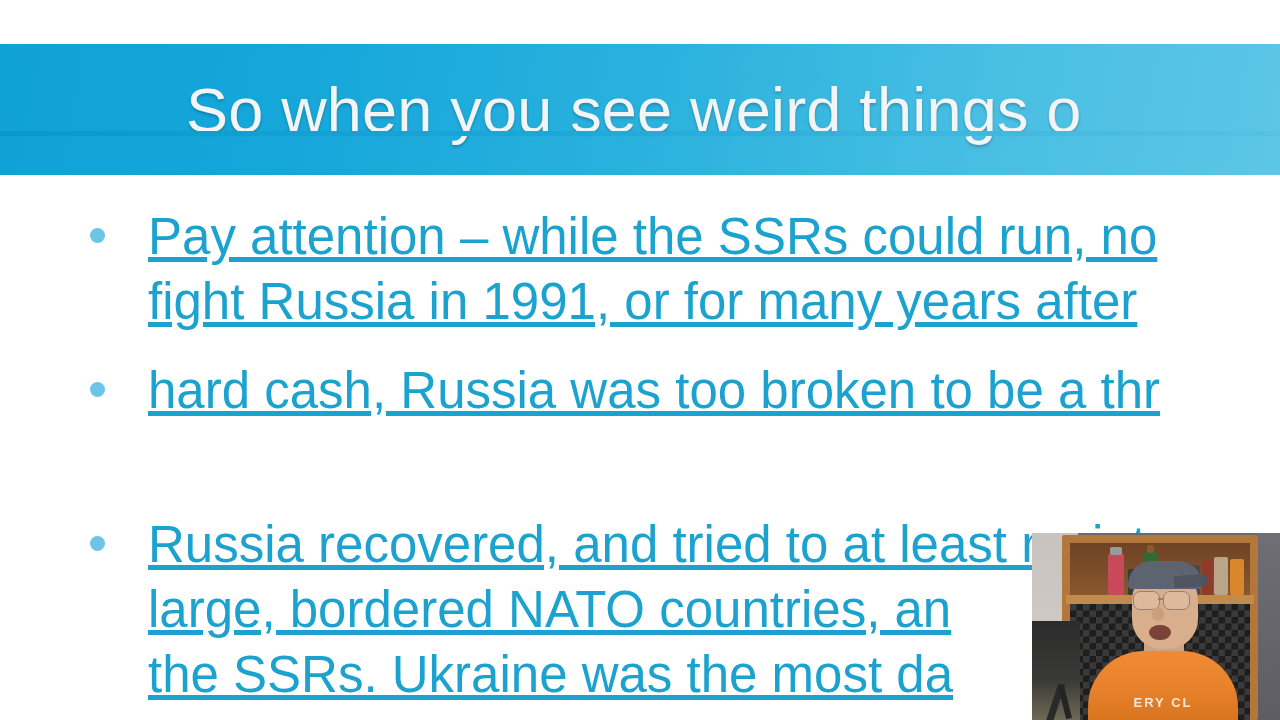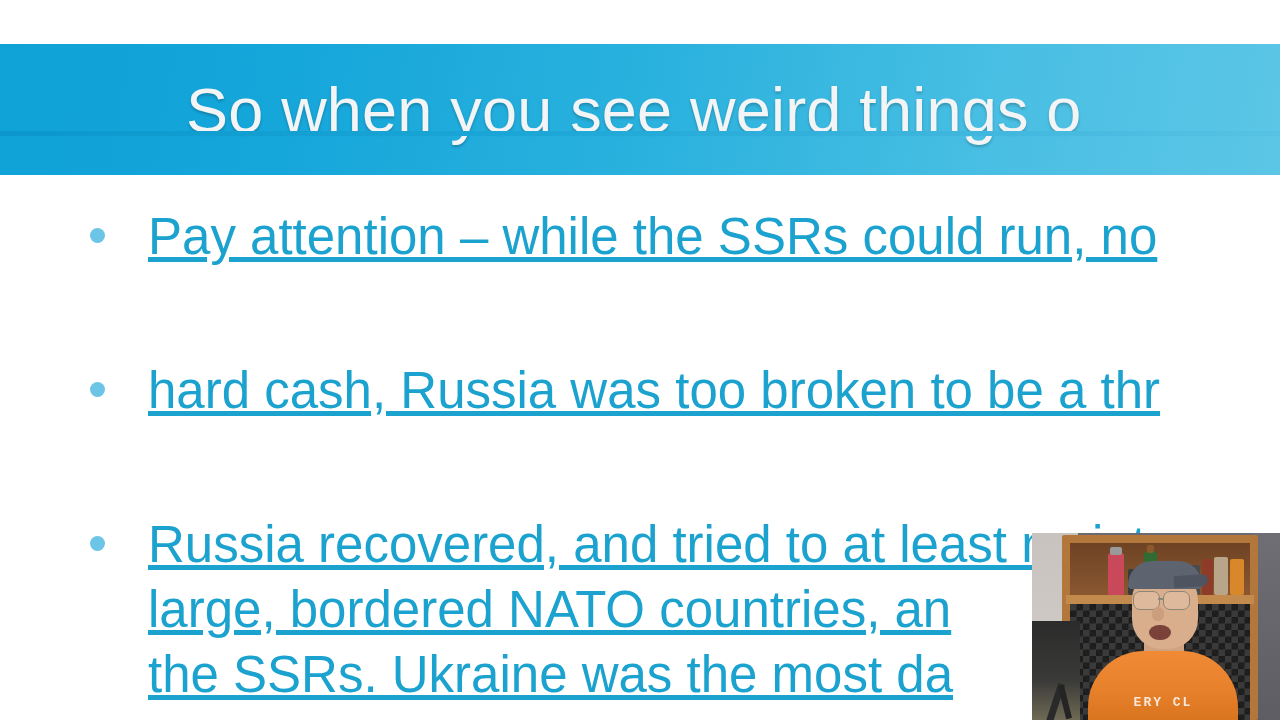--- a/index.html
+++ b/index.html
@@ -200,21 +200,21 @@
     height: 69px;
     background: linear-gradient(180deg, #f08a34 0%, #e8812c 55%, #d9741f 100%);
     border-radius: 56px 56px 0 0;
   }
   .wc-shirt-text {
     position: absolute;
     left: 0;
     top: 44px;
     width: 150px;
     text-align: center;
-    font-family: Liberation Mono, monospace;
+    font-family: Liberation Sans, sans-serif;
     font-size: 13px;
     font-weight: 700;
     letter-spacing: 2px;
     color: rgba(255,255,255,0.82);
   }
   .wc-neck {
     position: absolute;
     left: 112px; top: 104px;
     width: 40px; height: 30px;
     background: #cfa282;
@@ -281,20 +281,21 @@
     <div class="title-text">So when you see weird things o</div>
   </div>
   <div class="title-band-underline"></div>
 
   <div class="body-area">
 
     <div class="bullet-item b1">
       <span class="bullet-dot"></span>
       <div class="bullet-lines">
         <div class="line">Pay attention – while the SSRs could run, no</div>
+        <div class="line">fight Russia in 1991, or for many years after</div>
       </div>
     </div>
 
     <div class="bullet-item b2">
       <span class="bullet-dot"></span>
       <div class="bullet-lines">
         <div class="line">hard cash, Russia was too broken to be a thr</div>
       </div>
     </div>
 

